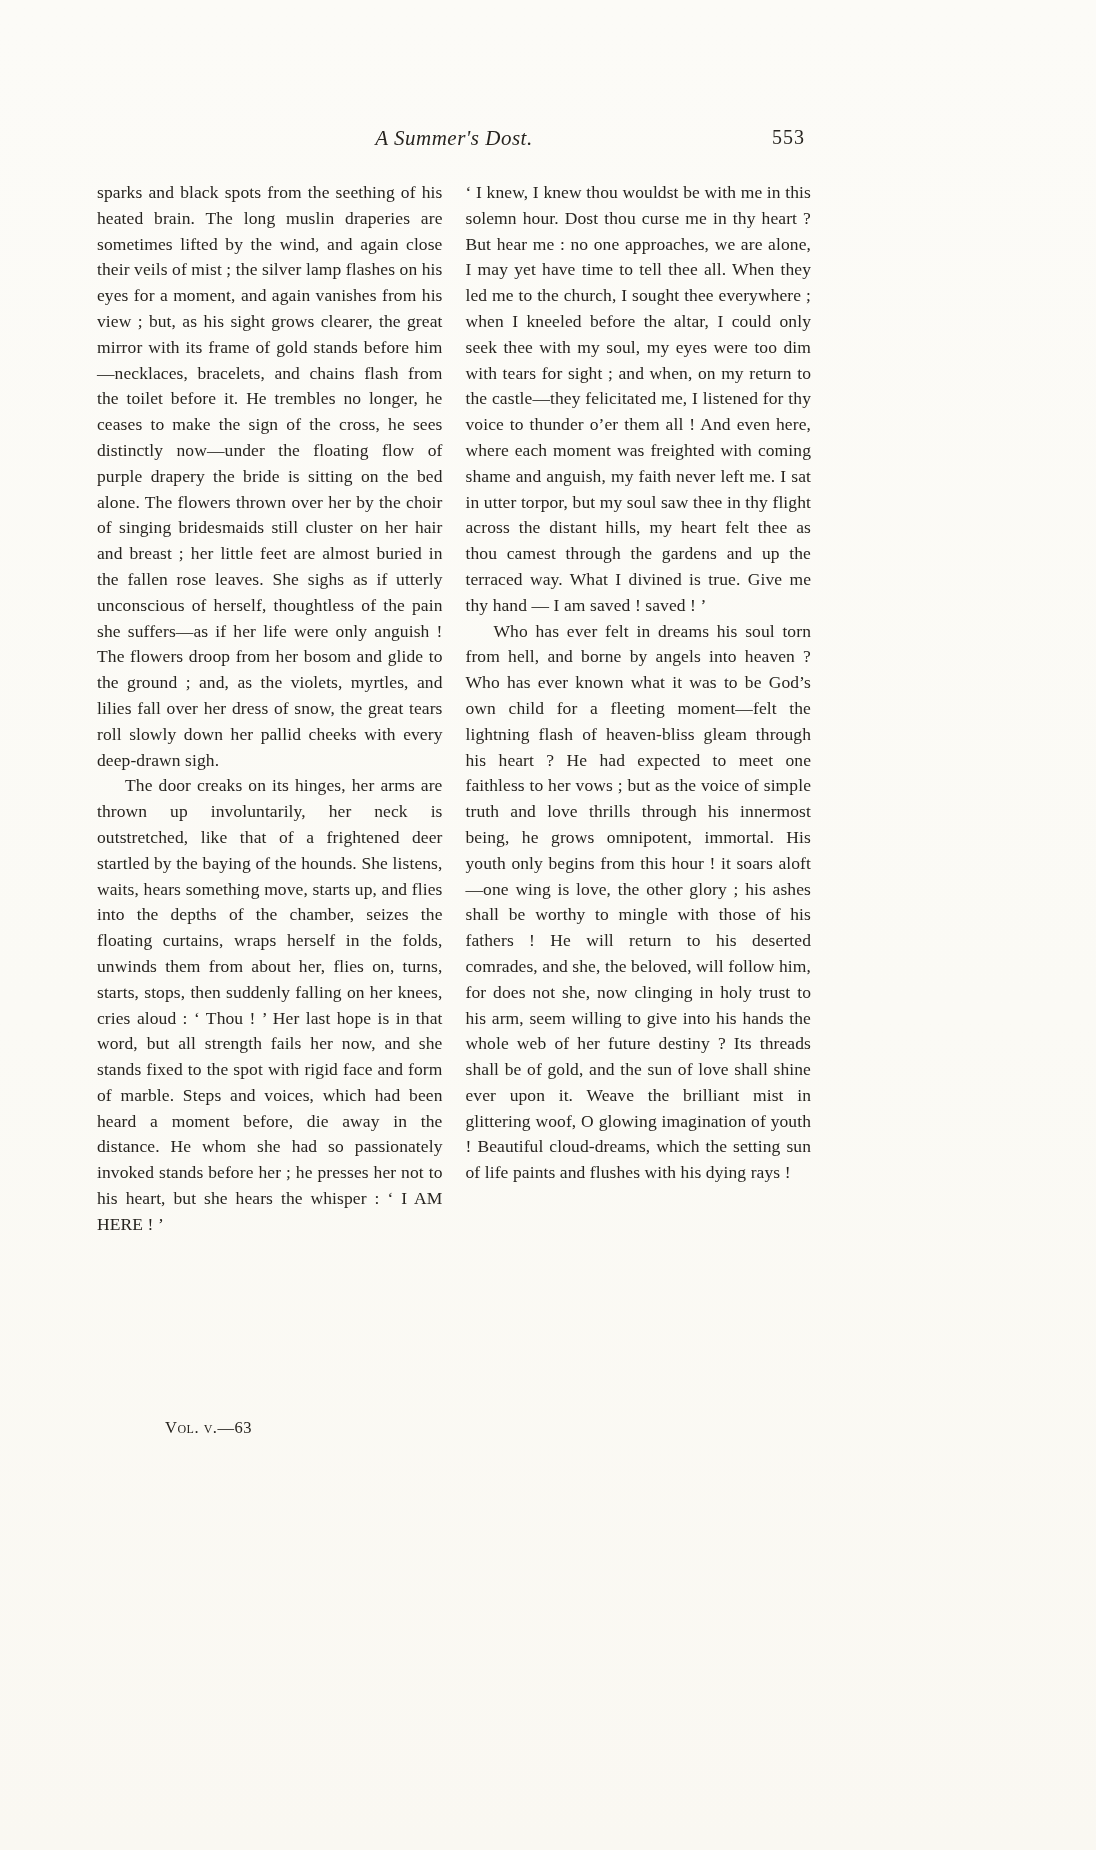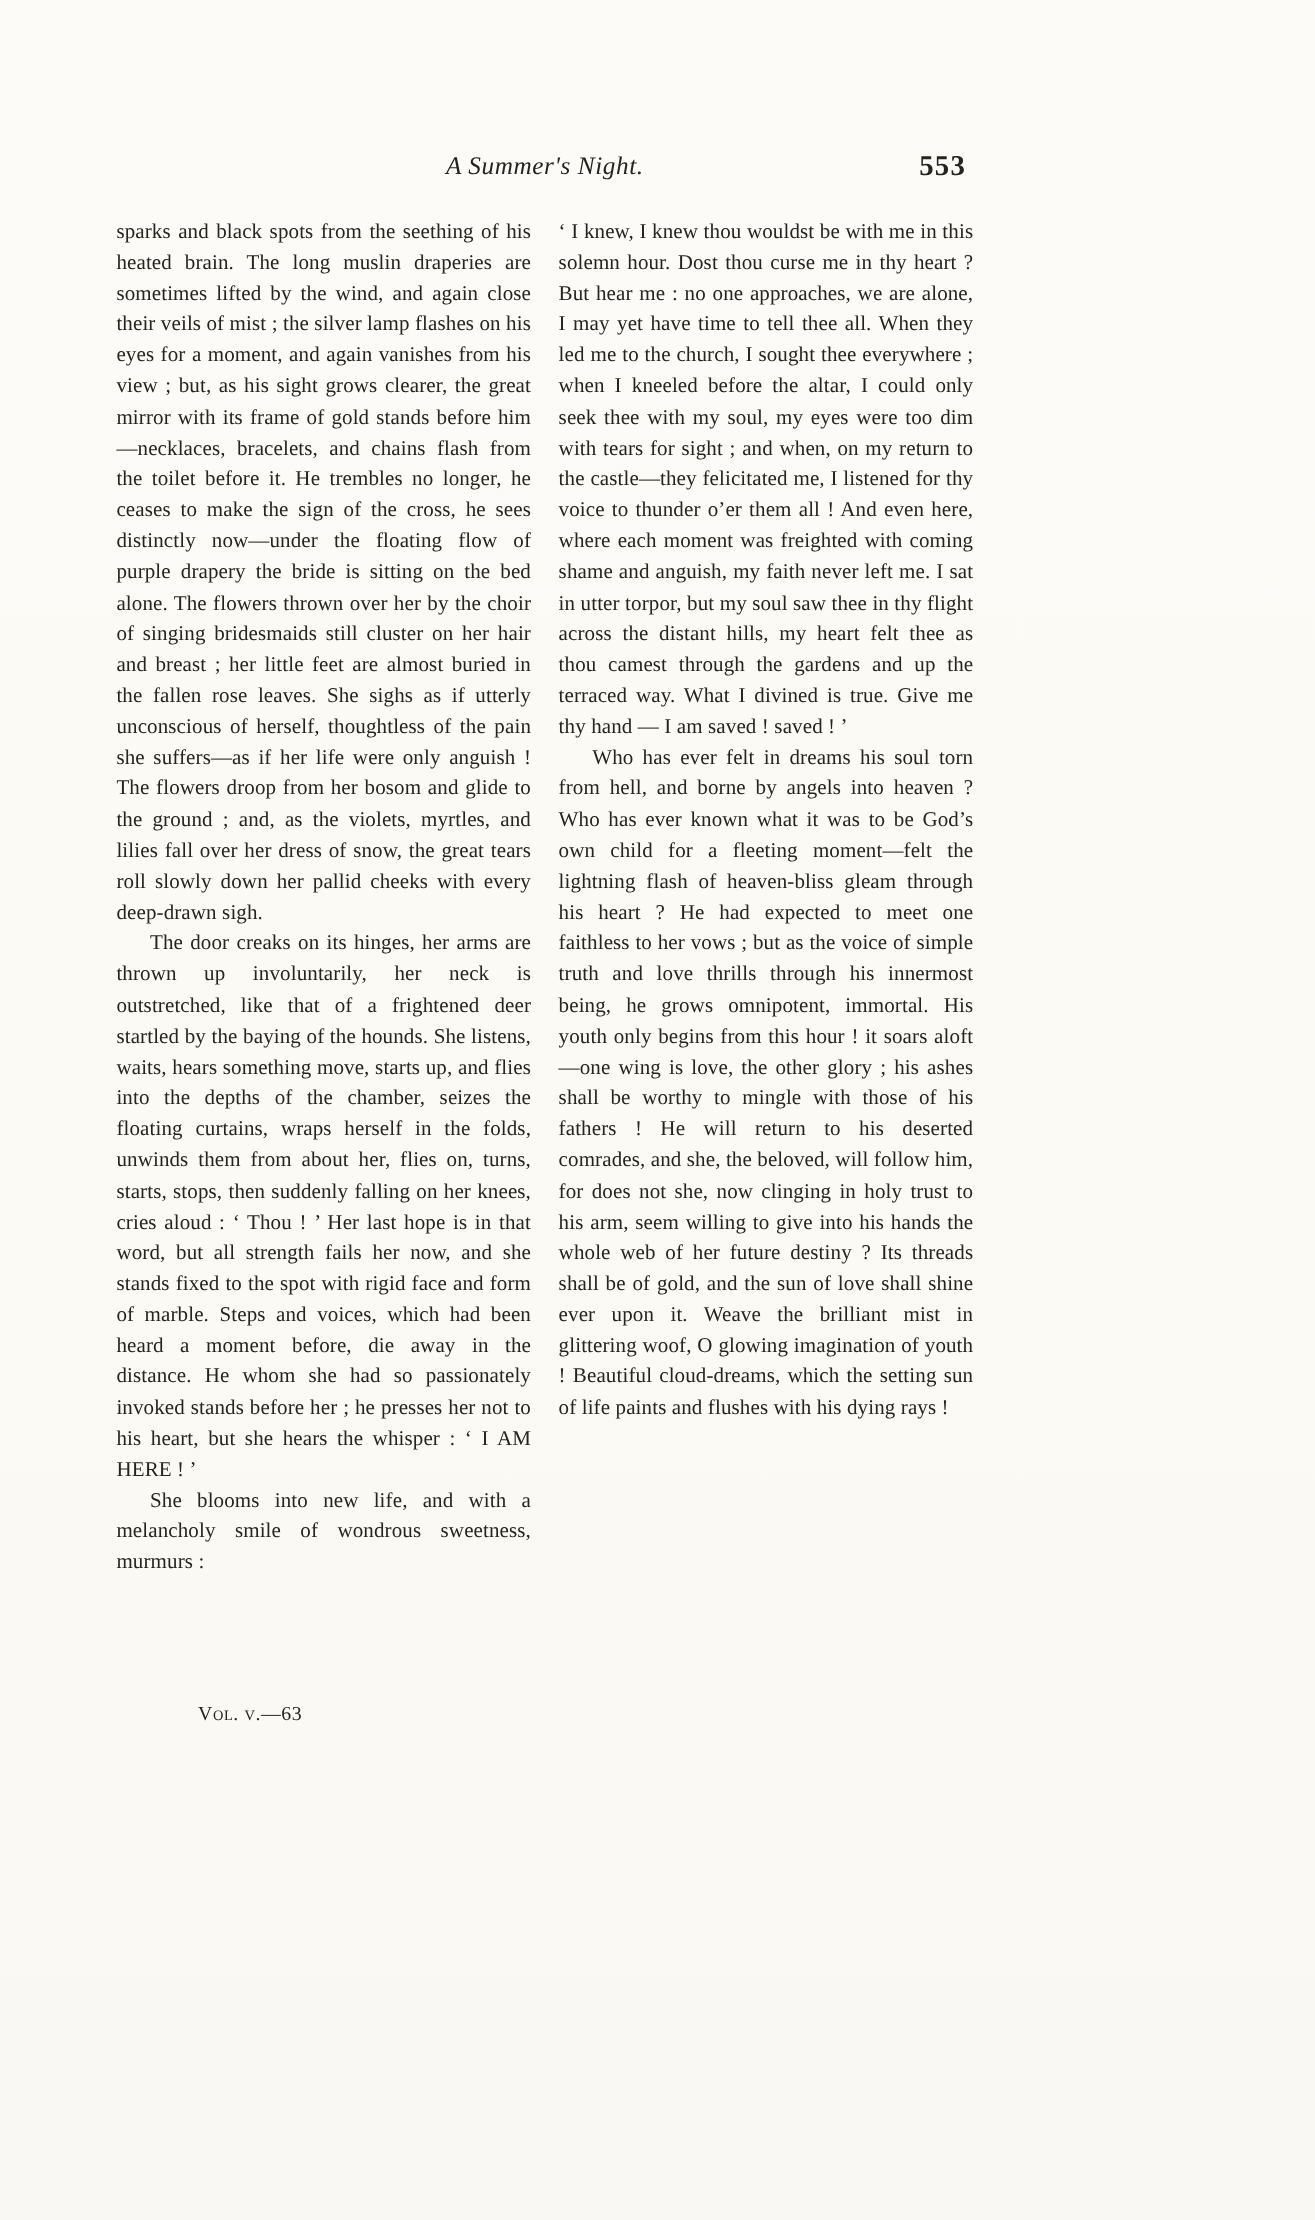--- a/index.html
+++ b/index.html
@@ -33,23 +33,22 @@
     right: 0;
     text-align: center;
     font-style: italic;
     font-size: 21px;
     letter-spacing: 0.5px;
   }
   .page-number {
     position: absolute;
     right: 6px;
     top: 0;
-    font-size: 24px;
+    font-size: 20px;
     letter-spacing: 1px;
-    font-weight: bold;
   }
   .columns {
     display: flex;
     gap: 23px;
     margin-top: 20px;
   }
   .col {
     width: 350px;
     text-align: justify;
     font-size: 17.5px;
@@ -74,29 +73,28 @@
     letter-spacing: 0.5px;
   }
 </style>
 </head>
 <body>
 
 <div class="page">
   <div class="content">
 
     <div class="page-header">
-      <div class="running-title">A Summer's Night.</div>
+      <div class="running-title">A Summer's Dost.</div>
       <div class="page-number">553</div>
     </div>
 
     <div class="columns">
       <div class="col">
           <p>sparks and black spots from the seething of his heated brain. The long muslin draperies are sometimes lifted by the wind, and again close their veils of mist ; the silver lamp flashes on his eyes for a moment, and again vanishes from his view ; but, as his sight grows clearer, the great mirror with its frame of gold stands before him—necklaces, bracelets, and chains flash from the toilet before it. He trembles no longer, he ceases to make the sign of the cross, he sees distinctly now—under the floating flow of purple drapery the bride is sitting on the bed alone. The flowers thrown over her by the choir of singing bridesmaids still cluster on her hair and breast ; her little feet are almost buried in the fallen rose leaves. She sighs as if utterly unconscious of herself, thoughtless of the pain she suffers—as if her life were only anguish ! The flowers droop from her bosom and glide to the ground ; and, as the violets, myrtles, and lilies fall over her dress of snow, the great tears roll slowly down her pallid cheeks with every deep-drawn sigh.</p>
           <p>The door creaks on its hinges, her arms are thrown up involuntarily, her neck is outstretched, like that of a frightened deer startled by the baying of the hounds. She listens, waits, hears something move, starts up, and flies into the depths of the chamber, seizes the floating curtains, wraps herself in the folds, unwinds them from about her, flies on, turns, starts, stops, then suddenly falling on her knees, cries aloud : ‘ Thou ! ’  Her last hope is in that word, but all strength fails her now, and she stands fixed to the spot with rigid face and form of marble. Steps and voices, which had been heard a moment before, die away in the distance. He whom she had so passionately invoked stands before her ; he presses her not to his heart, but she hears the whisper : ‘ I AM HERE ! ’</p>
-          <p>She blooms into new life, and with a melancholy smile of wondrous sweetness, murmurs :</p>
         </div>
       <div class="col">
           <p>‘ I knew, I knew thou wouldst be with me in this solemn hour.  Dost thou curse me in thy heart ?  But hear me : no one approaches, we are alone, I may yet have time to tell thee all.  When they led me to the church, I sought thee everywhere ; when I kneeled before the altar, I could only seek thee with my soul, my eyes were too dim with tears for sight ; and when, on my return to the castle—they felicitated me, I listened for thy voice to thunder o’er them all !  And even here, where each moment was freighted with coming shame and anguish, my faith never left me.  I sat in utter torpor, but my soul saw thee in thy flight across the distant hills, my heart felt thee as thou camest through the gardens and up the terraced way.  What I divined is true. Give me thy hand — I am saved ! saved ! ’</p>
           <p>Who has ever felt in dreams his soul torn from hell, and borne by angels into heaven ?  Who has ever known what it was to be God’s own child for a fleeting moment—felt the lightning flash of heaven-bliss gleam through his heart ?  He had expected to meet one faithless to her vows ; but as the voice of simple truth and love thrills through his innermost being, he grows omnipotent, immortal.  His youth only begins from this hour ! it soars aloft—one wing is love, the other glory ; his ashes shall be worthy to mingle with those of his fathers !  He will return to his deserted comrades, and she, the beloved, will follow him, for does not she, now clinging in holy trust to his arm, seem willing to give into his hands the whole web of her future destiny ?  Its threads shall be of gold, and the sun of love shall shine ever upon it.  Weave the brilliant mist in glittering woof, O glowing imagination of youth !  Beautiful cloud-dreams, which the setting sun of life paints and flushes with his dying rays !</p>
         </div>
     </div>
 
   </div>
 
   <div class="volume-footer">Vol. v.—63</div>

